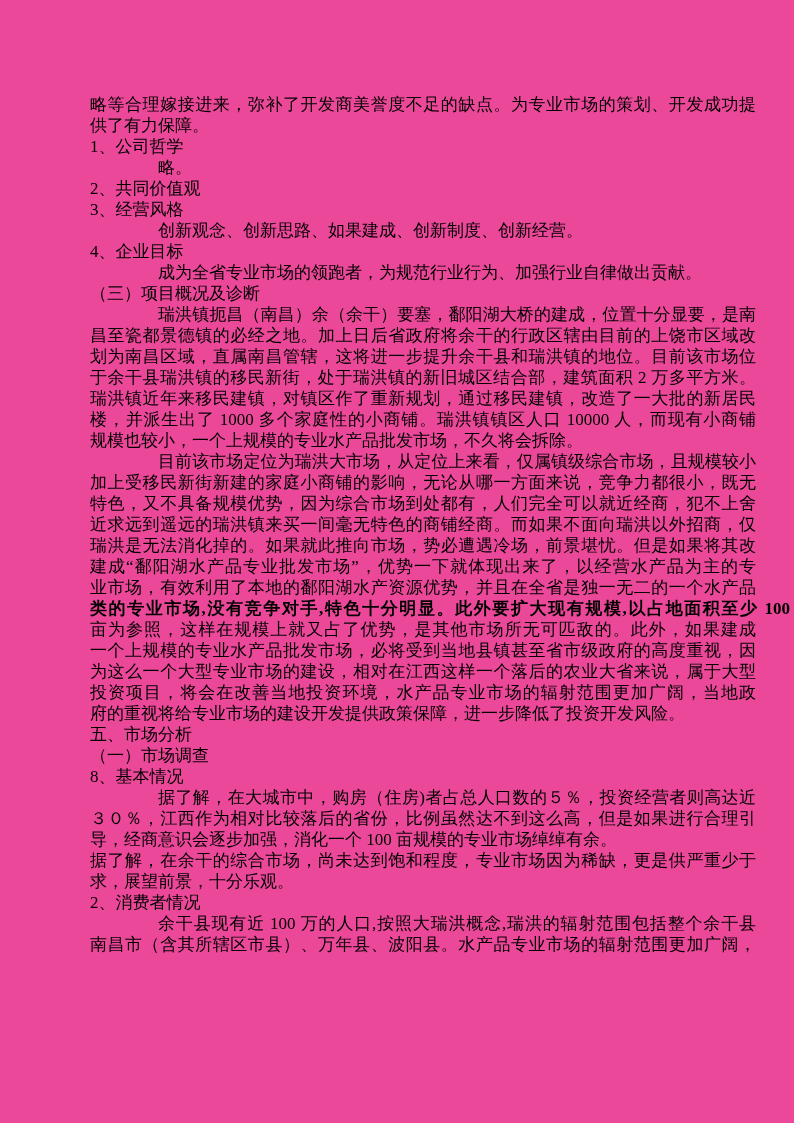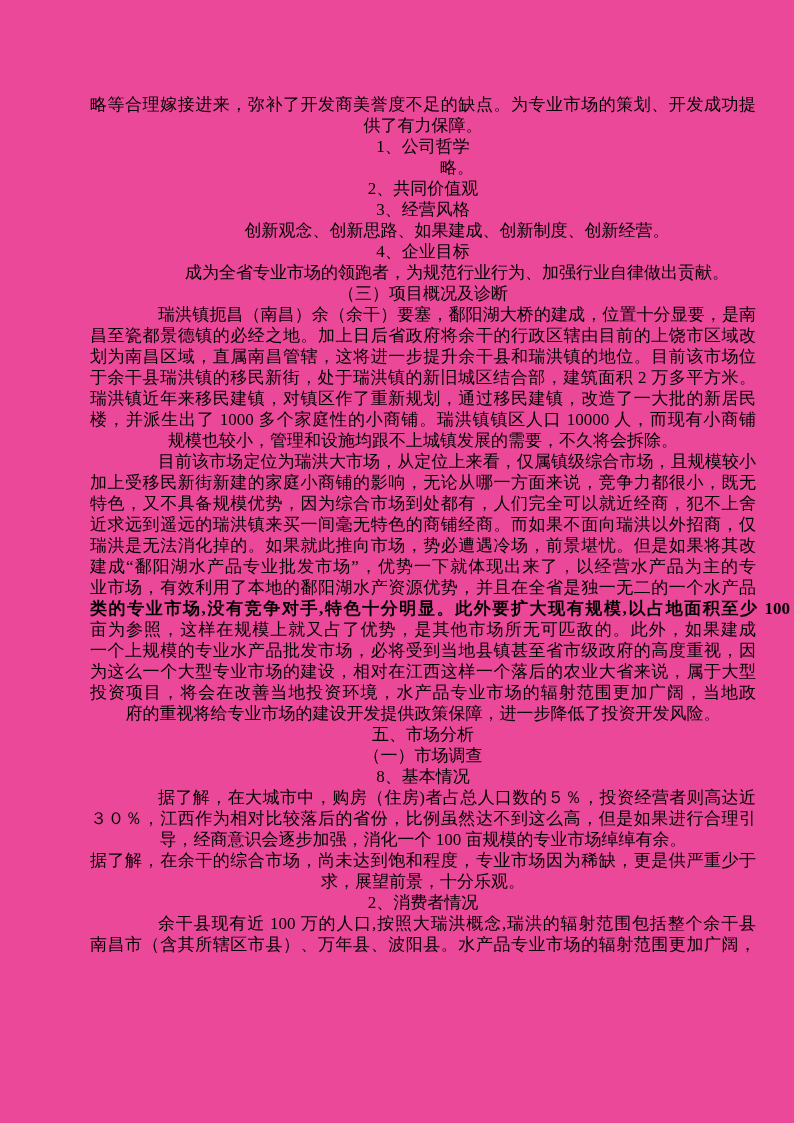--- a/index.html
+++ b/index.html
@@ -12,21 +12,21 @@
   }
   .page{
     position:absolute;left:0;top:0;width:794px;height:1123px;
     background:#ec4899;color:#000000;overflow:hidden;
   }
   .doc{
     position:absolute;left:90px;top:94px;width:666px;
   }
   .line{
     height:21px;line-height:21px;font-size:17px;
-    color:#000000;text-align:center;
+    color:#000000;text-align:left;
   }
   
   .line.f{
     text-align:justify;
     text-align-last:justify;
   }
   
   .line.in{
     text-indent:68px;
   }
@@ -54,21 +54,21 @@
       <div class="line in">创新观念、创新思路、如果建成、创新制度、创新经营。</div>
       <div class="line">4、企业目标</div>
       <div class="line in">成为全省专业市场的领跑者，为规范行业行为、加强行业自律做出贡献。</div>
       <div class="line">（三）项目概况及诊断</div>
       <div class="line f in">瑞洪镇扼昌（南昌）余（余干）要塞，鄱阳湖大桥的建成，位置十分显要，是南</div>
       <div class="line f">昌至瓷都景德镇的必经之地。加上日后省政府将余干的行政区辖由目前的上饶市区域改</div>
       <div class="line f">划为南昌区域，直属南昌管辖，这将进一步提升余干县和瑞洪镇的地位。目前该市场位</div>
       <div class="line f">于余干县瑞洪镇的移民新街，处于瑞洪镇的新旧城区结合部，建筑面积 2 万多平方米。</div>
       <div class="line f">瑞洪镇近年来移民建镇，对镇区作了重新规划，通过移民建镇，改造了一大批的新居民</div>
       <div class="line f">楼，并派生出了 1000 多个家庭性的小商铺。瑞洪镇镇区人口 10000 人，而现有小商铺</div>
-      <div class="line">规模也较小，管理和设施均跟不上城镇发展的需要，不久将会拆除。</div>
+      <div class="line">规模也较小，一个上规模的专业水产品批发市场，不久将会拆除。</div>
       <div class="line f in">目前该市场定位为瑞洪大市场，从定位上来看，仅属镇级综合市场，且规模较小</div>
       <div class="line f">加上受移民新街新建的家庭小商铺的影响，无论从哪一方面来说，竞争力都很小，既无</div>
       <div class="line f">特色，又不具备规模优势，因为综合市场到处都有，人们完全可以就近经商，犯不上舍</div>
       <div class="line f">近求远到遥远的瑞洪镇来买一间毫无特色的商铺经商。而如果不面向瑞洪以外招商，仅</div>
       <div class="line f">瑞洪是无法消化掉的。如果就此推向市场，势必遭遇冷场，前景堪忧。但是如果将其改</div>
       <div class="line f">建成“鄱阳湖水产品专业批发市场”，优势一下就体现出来了，以经营水产品为主的专</div>
       <div class="line f">业市场，有效利用了本地的鄱阳湖水产资源优势，并且在全省是独一无二的一个水产品</div>
       <div class="line w">类的专业市场,没有竞争对手,特色十分明显。此外要扩大现有规模,以占地面积至少 100</div>
       <div class="line f">亩为参照，这样在规模上就又占了优势，是其他市场所无可匹敌的。此外，如果建成</div>
       <div class="line f">一个上规模的专业水产品批发市场，必将受到当地县镇甚至省市级政府的高度重视，因</div>

